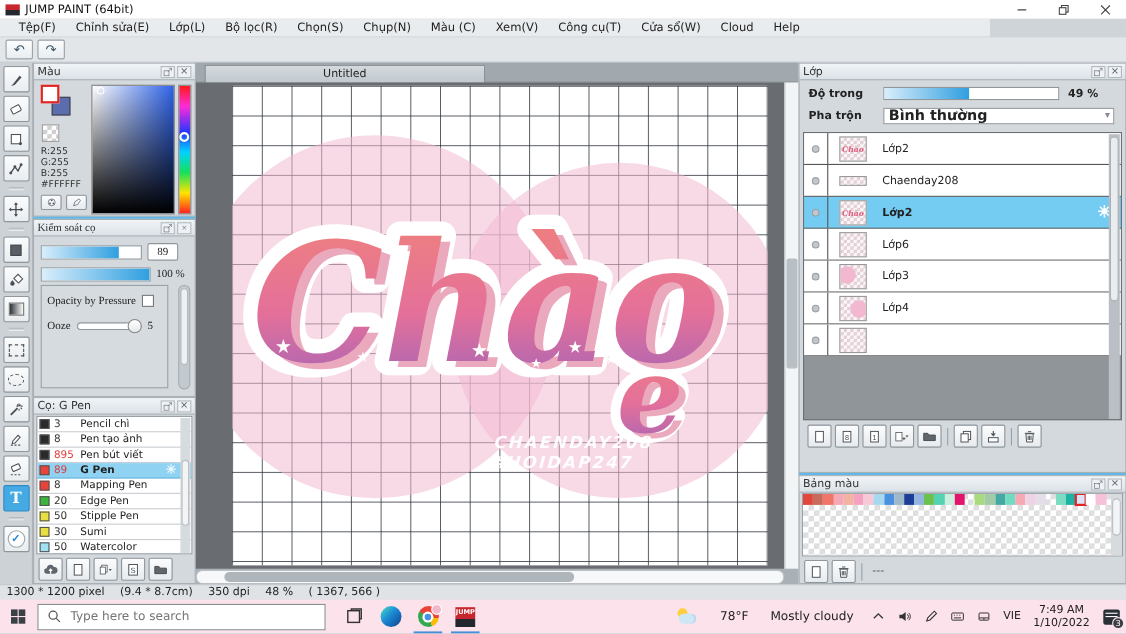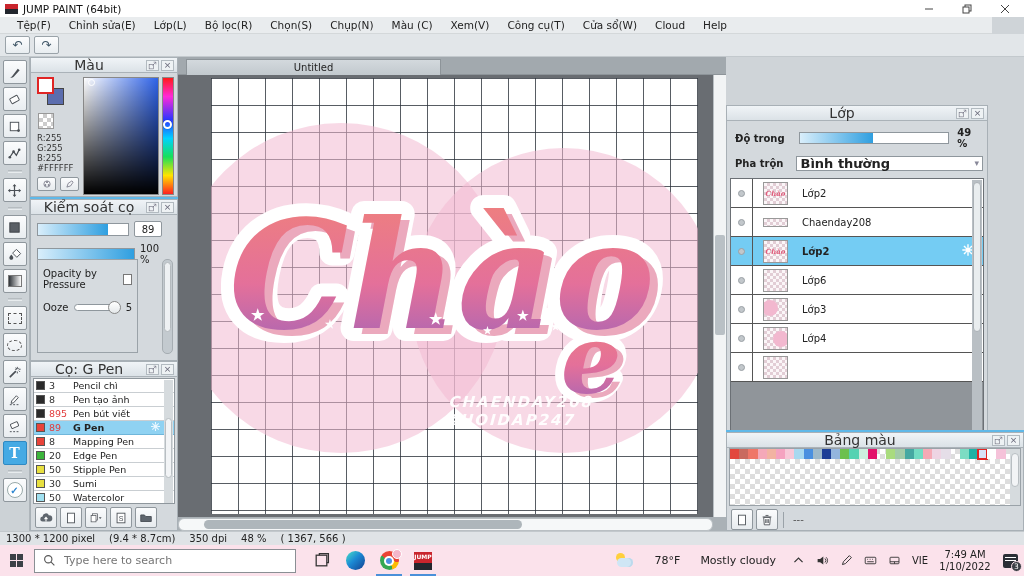--- a/index.html
+++ b/index.html
@@ -7,21 +7,21 @@
   body { font-family:"DejaVu Sans","Liberation Sans",sans-serif; font-size:11px; color:#222; background:#cfd4d8; }
   #screen { position:relative; width:1024px; height:576px; overflow:hidden; }
 
   
   .titlebar { position:absolute; left:0; top:0; width:1024px; height:17px; background:#ffffff; display:flex; align-items:center; padding-left:5px; }
   .app-icon { width:13px; height:10px; background:linear-gradient(180deg,#c9252d 0 55%,#23272e 55% 100%); margin-right:5px; }
   .title-text { font-size:10.5px; color:#111; }
   .wincontrols { position:absolute; right:0; top:0; height:17px; display:flex; }
   .winbtn { width:38px; height:17px; display:flex; align-items:center; justify-content:center; color:#444; font-size:10px; cursor:default; }
   .winbtn svg { width:10px; height:10px; }
-  .menubar { position:absolute; left:0; top:17px; width:992px; height:17px; background:#e9ecee; border-bottom:1px solid #d4d8da; display:flex; align-items:center; padding-left:8px; gap:0; }
+  .menubar { position:absolute; left:0; top:17px; width:900px; height:17px; background:#e9ecee; border-bottom:1px solid #d4d8da; display:flex; align-items:center; padding-left:8px; gap:0; }
   .menu-item { padding:0 9px; font-size:10.5px; color:#222; }
   .toolstrip { position:absolute; left:0; top:34px; width:1024px; height:23px; background:#e2e6e9; border-bottom:1px solid #c3c9cd; display:flex; align-items:center; padding-left:5px; gap:4px; }
   .histbtn { width:25px; height:18px; background:linear-gradient(#fcfdfe,#e8edf0); border:1px solid #9aa3a9; border-radius:2px; font-size:12px; color:#3c5364; display:flex; align-items:center; justify-content:center; }
 
   
   #toolcol { position:absolute; left:0; top:57px; width:30px; height:474px; background:#ccd2d6; border-right:1px solid #aeb5ba; display:flex; flex-direction:column; align-items:center; padding-top:3px; gap:3px; }
   .tool { width:24px; height:24px; background:linear-gradient(#fbfcfd,#e9edf0); border:1px solid #8f979d; border-radius:2px; display:flex; align-items:center; justify-content:center; }
   .tool.active { background:#45aae4; border-color:#2f89c2; }
   .tool svg { width:15px; height:15px; }
   .tdiv { width:14px; height:3px; border-top:1px solid #b6bcc0; border-bottom:1px solid #e8ecee; margin:2px 0; }
@@ -29,21 +29,21 @@
   .tool.active .tglyph { color:#fff; }
   .grad-ic { width:14px; height:12px; background:linear-gradient(90deg,#2e3338,#fdfdfd); border:1px solid #777; }
   .dash-rect { width:14px; height:11px; border:1px dashed #555; }
   .dash-ell { width:15px; height:11px; border:1px dashed #555; border-radius:50%; }
   .cloudchk { width:16px; height:16px; border-radius:50%; background:#fff; border:1px solid #9aa; display:flex; align-items:center; justify-content:center; }
   .cloudchk::after { content:"✓"; color:#2e86d0; font-size:10px; font-weight:bold; }
 
   
   .panel { position:absolute; background:#d4d9dd; border:1px solid #a8b0b6; }
   .ptitle { height:15px; background:linear-gradient(#f0f4f7,#dbe2e7); border-bottom:1px solid #aab2b8; display:flex; align-items:center; padding:0 3px; }
-  .ptitle .pt-text { flex:1; text-align:center; font-size:14px; color:#333; }
+  .ptitle .pt-text { flex:1; text-align:left; font-size:10px; color:#333; }
   .pt-ic { width:13px; height:11px; display:flex; align-items:center; justify-content:center; color:#667; font-size:9px; border:1px solid #b2bac0; background:#eef2f4; margin-left:2px; }
   .pt-ic svg { width:9px; height:9px; }
   .splitter { position:absolute; left:30px; width:148px; height:2px; background:#5fb8e8; }
   .splitter.right { left:726px; width:298px; }
 
   
   #panel-mau { left:30px; top:57px; width:148px; height:140px; }
   .mau-body { display:flex; padding:4px 3px 0 4px; }
   .mau-left { width:50px; position:relative; height:118px; }
   .fgbg { position:relative; width:34px; height:32px; }
@@ -57,28 +57,28 @@
   .mau-btn { width:19px; height:14px; background:linear-gradient(#fbfcfd,#e7ebee); border:1px solid #8f979d; border-radius:2px; display:flex; align-items:center; justify-content:center; }
   .mau-btn svg { width:10px; height:10px; }
   .svsquare { width:80px; height:118px; border:1px solid #888; position:relative;
      background:linear-gradient(to top,#000,rgba(0,0,0,0)),linear-gradient(to right,#fff,#2f63e8); }
   .svmark { position:absolute; left:4px; top:1px; width:7px; height:7px; border:1px solid #fff; border-radius:50%; }
   .huebar { width:12px; height:118px; margin-left:3px; border:1px solid #888; position:relative;
      background:linear-gradient(180deg,#ff1a1a 0%,#ff2ad8 16%,#2b36ff 36%,#00d2ff 52%,#17e05a 68%,#ffe400 84%,#ff2020 100%); }
   .huemark { position:absolute; left:0px; top:42px; width:9px; height:9px; border:2px solid #fff; border-radius:50%; box-shadow:0 0 1px #0008; }
 
   
-  #panel-brushctl { left:30px; top:199px; width:148px; height:162px; }
+  #panel-brushctl { left:30px; top:199px; width:148px; height:162px;font-family:Liberation Serif, serif; }
   .bc-body { padding:6px 6px 0 6px; position:relative; height:145px; }
   .slider-row { display:flex; align-items:center; gap:5px; margin-bottom:6px; }
   .slider-track { height:13px; background:#fff; border:1px solid #8f979d; position:relative; overflow:hidden; }
   .slider-fill { position:absolute; left:0; top:0; bottom:0; background:linear-gradient(90deg,#d9eefb,#2f9fe0); }
   .valbox { width:28px; height:16px; background:#fff; border:1px solid #8f979d; border-radius:2px; text-align:center; font-size:10px; line-height:15px; }
   .pctlabel { font-size:10px; color:#222; }
-  .bc-inner { position:absolute; left:6px; top:44px; width:101px; height:94px; border:1px solid #9aa2a8; background:#d6dbdf; padding:8px 5px; }
+  .bc-inner { position:absolute; left:6px; top:44px; width:116px; height:94px; border:1px solid #9aa2a8; background:#d6dbdf; padding:8px 5px; }
   .cb-row { display:flex; align-items:center; gap:5px; font-size:10px; margin-bottom:12px; }
   .cbox { width:11px; height:11px; background:#fff; border:1px solid #777; display:flex; align-items:center; justify-content:center; font-size:9px; color:#333; line-height:1; }
   .ooze-row { display:flex; align-items:center; gap:6px; font-size:10px; }
   .ooze-track { width:58px; height:7px; background:#fff; border:1px solid #8f979d; border-radius:4px; position:relative; }
   .ooze-knob { position:absolute; right:-2px; top:-4px; width:13px; height:13px; background:linear-gradient(#fff,#e4e8ea); border:1px solid #888; border-radius:50%; }
   .vscroll-mini { position:absolute; right:4px; top:44px; width:11px; height:95px; background:#c3cacf; border:1px solid #a6adb2; border-radius:5px; }
   .vscroll-mini .thumb { position:absolute; left:1px; right:1px; top:2px; height:70px; background:#eef1f3; border:1px solid #b4babe; border-radius:4px; }
 
   
   #panel-brushes { left:30px; top:361px; width:148px; height:170px; }
@@ -110,21 +110,21 @@
   .pc-left { left:-35px; top:45px; width:330px; height:330px; }
   .pc-right { left:200px; top:70px; width:305px; height:305px; }
   .artsvg { position:absolute; left:10px; top:90px; width:472px; height:238px; }
   .watermark { position:absolute; left:238px; top:315px; color:rgba(255,255,255,.95); font-weight:bold; font-style:italic; font-size:15px; line-height:18px; letter-spacing:2px; transform:skewX(-4deg); }
   .vscroll { position:absolute; right:0; top:18px; width:13px; height:442px; background:#f2f4f5; border-left:1px solid #b9bfc3; }
   .vscroll .thumb { position:absolute; left:1px; right:1px; top:160px; height:100px; background:#b9c0c5; border-radius:2px; }
   .hscroll { position:absolute; left:0; bottom:0; width:535px; height:13px; background:#f6f8f9; border:1px solid #b9bfc3; border-radius:6px; }
   .hscroll .thumb { position:absolute; left:25px; top:1px; height:9px; width:318px; background:#aeb6bb; border-radius:5px; }
 
   
-  #panel-lop { left:726px; top:57px; width:262px; height:373px;margin-top:48px; }
+  #panel-lop { left:726px; top:57px; width:298px; height:373px; }
   .lop-controls { padding:6px 4px 0 8px; position:relative;font-weight:bold; }
   .lrow { display:flex; align-items:center; margin-bottom:7px; }
   .llabel { width:68px; font-size:10px; color:#222; }
   .op-track { width:160px; height:12px; background:#fff; border:1px solid #8f979d; position:relative; overflow:hidden; }
   .op-val { margin-left:8px; font-size:10px; }
   .blendsel { width:210px; height:15px; background:#fff; border:1px solid #8f979d; font-size:13px; line-height:13px; padding-left:4px; position:relative; color:#222; }
   .blendsel::after { content:"▾"; position:absolute; right:3px; top:0; color:#889; font-size:9px; }
   .lop-checks { display:flex; padding:2px 0 4px 8px; gap:0; }
   .lop-checks .cb-row { margin-bottom:0; width:96px; }
   .cbox.checked::after { content:"✕"; font-size:8px; color:#444; }

